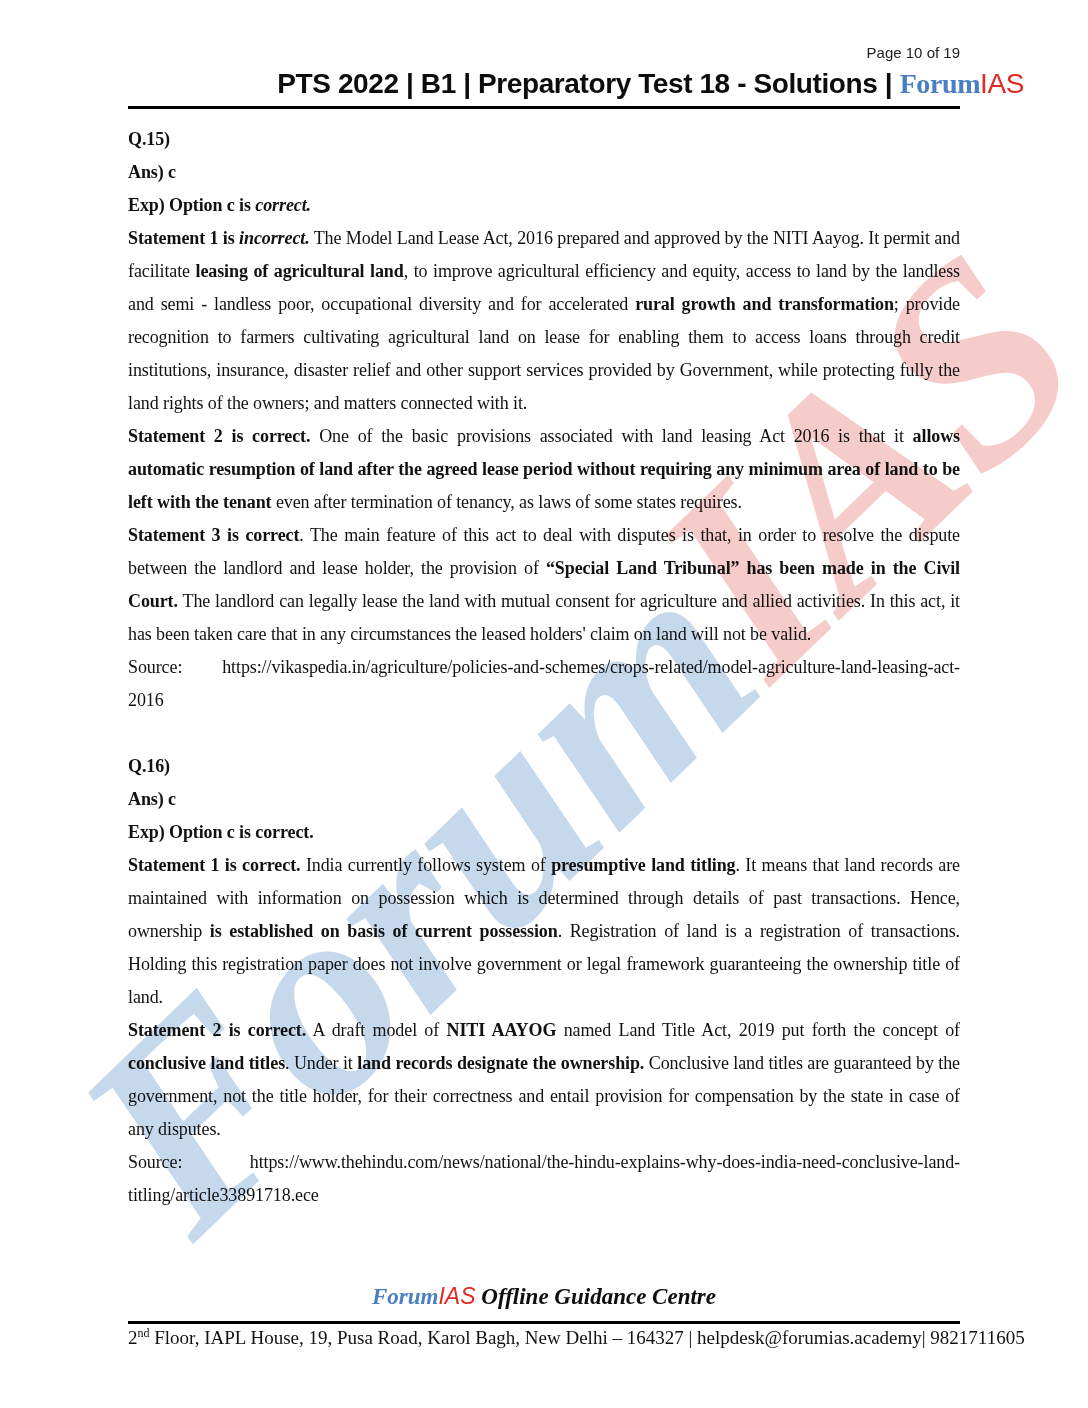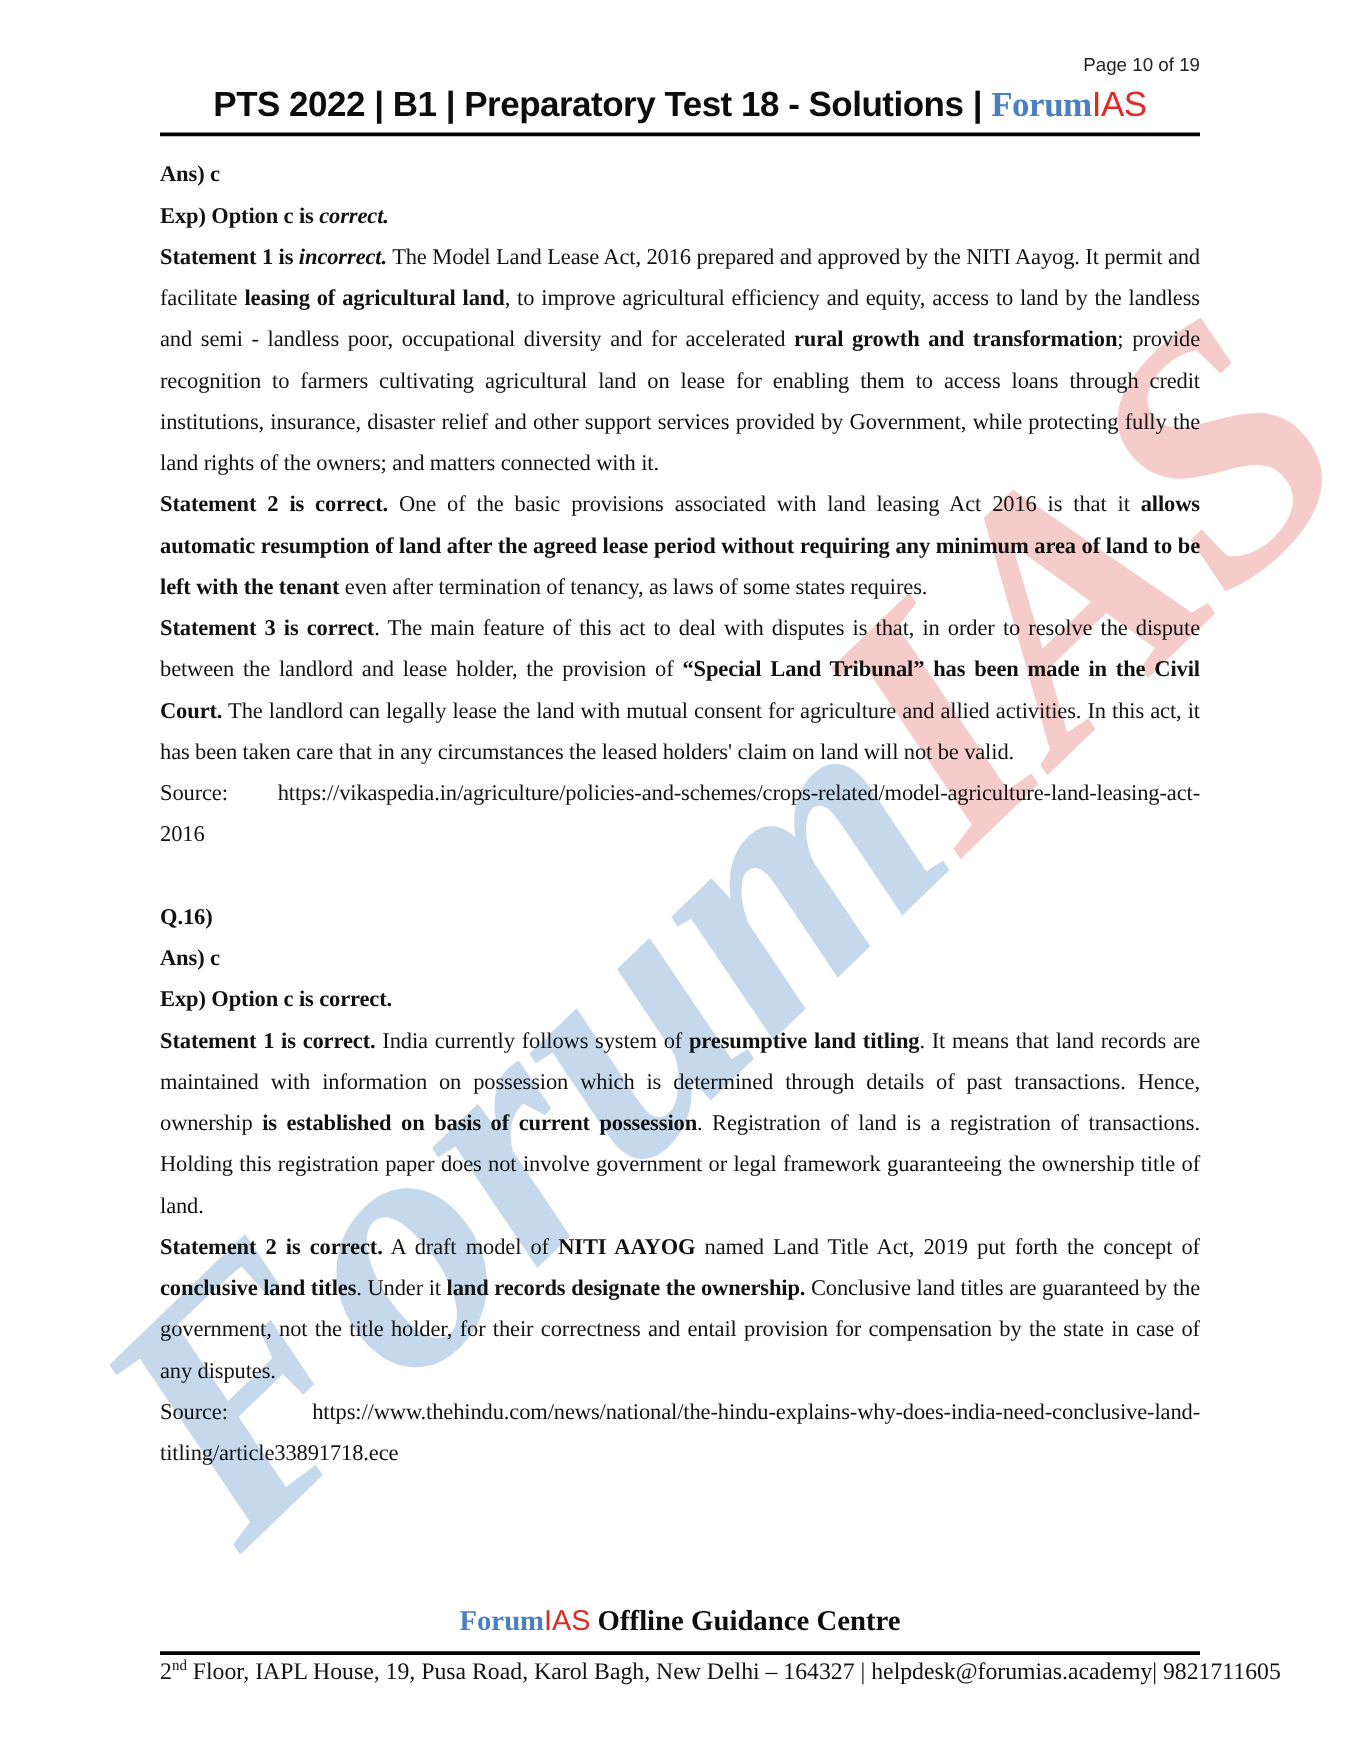--- a/index.html
+++ b/index.html
@@ -15,21 +15,21 @@
     font-family:"Liberation Serif", serif;color:var(--text-black);
     overflow:hidden;
   }
   .page{position:absolute;inset:0;background:#ffffff;overflow:hidden;}
 
   .page-label{
     position:absolute;top:44px;left:128px;width:832px;text-align:right;
     font-family:"Liberation Sans", sans-serif;font-size:15px;color:#222;
   }
   .header-title{
-    position:absolute;top:68px;left:64px;width:960px;text-align:center;
+    position:absolute;top:68px;left:64px;width:960px;text-align:right;
     font-family:"Liberation Sans", sans-serif;font-weight:bold;font-size:28px;
     letter-spacing:-0.4px;white-space:nowrap;color:#0d0d0d;z-index:2;
   }
   .header-title .brand-forum{
     font-family:"Liberation Serif", serif;font-weight:bold;color:var(--brand-blue);
   }
   .header-title .brand-ias{
     font-family:"Liberation Sans", sans-serif;font-weight:500;color:var(--brand-red);
   }
   .header-rule{
@@ -51,21 +51,21 @@
     font-size:18px;line-height:33px;letter-spacing:-0.1px;
   }
   .para{margin:0;text-align:justify;}
   .spacer{height:33px;}
   .run-n{font-weight:normal;font-style:normal;}
   .run-b{font-weight:bold;}
   .run-bi{font-weight:bold;font-style:italic;margin-top:28px;}
 
   .footer-title{
     position:absolute;top:1283px;left:128px;width:832px;text-align:center;
-    font-size:23px;font-weight:bold;z-index:2;color:#0d0d0d;white-space:nowrap;
+    font-size:23px;font-weight:bold;z-index:2;color:#0d0d0d;white-space:nowrap;font-style:italic;
   }
   .footer-title .brand-forum{color:var(--brand-blue);}
   .footer-title .brand-ias{
     font-family:"Liberation Sans", sans-serif;font-weight:500;color:var(--brand-red);
   }
   .footer-rule{
     position:absolute;top:1321px;left:128px;width:832px;height:3px;background:#000;z-index:2;
   }
   .footer-address{
     position:absolute;top:1327px;left:128px;width:832px;text-align:center;
@@ -80,20 +80,21 @@
 
   <div class="page-label">Page 10 of 19</div>
 
   <div class="header-title"><span>PTS 2022 | B1 | Preparatory Test 18 - Solutions | </span><span class="brand-forum">Forum</span><span class="brand-ias">IAS</span></div>
 
   <div class="header-rule"></div>
 
   <div class="watermark"><span class="wm-forum">Forum</span><span class="wm-ias">IAS</span></div>
 
   <div class="doc-body" id="doc-body">
+      <p class="para"><span class="run-b">Q.15)</span></p>
       <p class="para"><span class="run-b">Ans) c</span></p>
       <p class="para"><span class="run-b">Exp) Option c is </span><span class="run-bi">correct.</span></p>
       <p class="para"><span class="run-b">Statement 1 is </span><span class="run-bi">incorrect.</span><span class="run-n"> The Model Land Lease Act, 2016 prepared and approved by the NITI Aayog. It permit and facilitate </span><span class="run-b">leasing of agricultural land</span><span class="run-n">, to improve agricultural efficiency and equity, access to land by the landless and semi - landless poor, occupational diversity and for accelerated </span><span class="run-b">rural growth and transformation</span><span class="run-n">; provide recognition to farmers cultivating agricultural land on lease for enabling them to access loans through credit institutions, insurance, disaster relief and other support services provided by Government, while protecting fully the land rights of the owners; and matters connected with it.</span></p>
       <p class="para"><span class="run-b">Statement 2 is correct.</span><span class="run-n"> One of the basic provisions associated with land leasing Act 2016 is that it </span><span class="run-b">allows automatic resumption of land after the agreed lease period without requiring any minimum area of land to be left with the tenant</span><span class="run-n"> even after termination of tenancy, as laws of some states requires.</span></p>
       <p class="para"><span class="run-b">Statement 3 is correct</span><span class="run-n">. The main feature of this act to deal with disputes is that, in order to resolve the dispute between the landlord and lease holder, the provision of </span><span class="run-b">“Special Land Tribunal” has been made in the Civil Court.</span><span class="run-n"> The landlord can legally lease the land with mutual consent for agriculture and allied activities. In this act, it has been taken care that in any circumstances the leased holders' claim on land will not be valid.</span></p>
       <p class="para"><span class="run-n">Source: https://vikaspedia.in/agriculture/policies-and-schemes/crops-related/model-agriculture-land-leasing-act-2016</span></p>
       <div class="spacer"></div>
       <p class="para"><span class="run-b">Q.16)</span></p>
       <p class="para"><span class="run-b">Ans) c</span></p>
       <p class="para"><span class="run-b">Exp) Option c is correct.</span></p>

